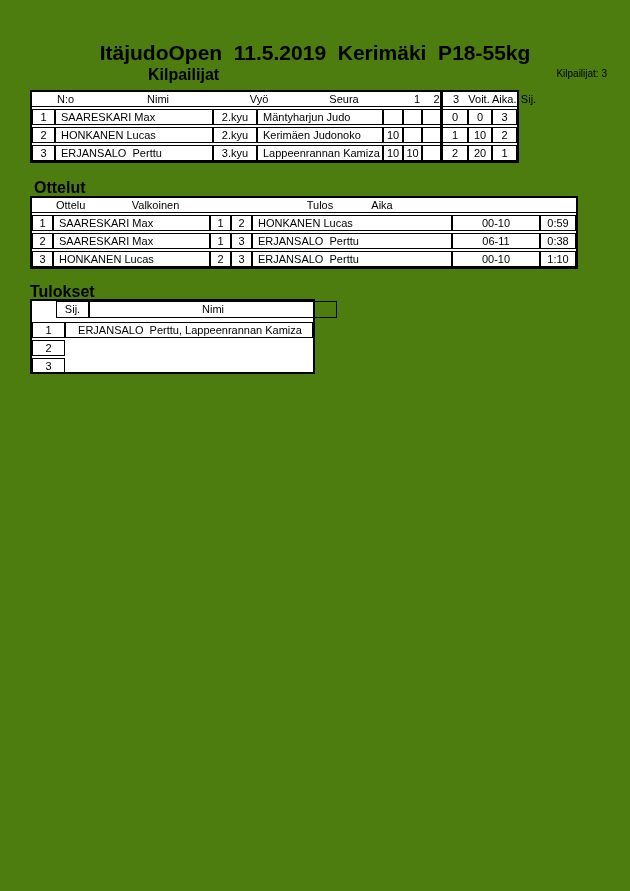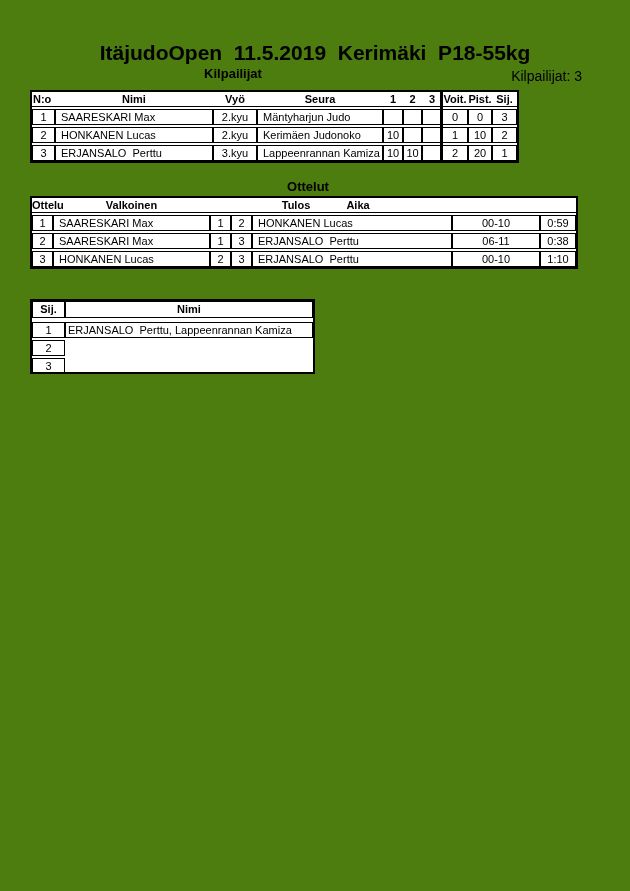--- a/index.html
+++ b/index.html
@@ -12,45 +12,45 @@
     color:#000;
     overflow:hidden;
     margin:0 auto;
   }
   .title {
     position:absolute; top:41px; left:0; width:100%;
     text-align:center; font-size:21px; font-weight:bold;
     white-space:pre; letter-spacing:0px;
   }
   .subtitle {
-    position:absolute; font-size:13px; font-weight:bold;
-    text-align:center; white-space:pre;
+    position:absolute; font-size:16px; font-weight:bold;
+    text-align:left; white-space:pre;
   }
   #st-kilpailijat { left:148px; width:170px; top:66px; }
   #st-ottelut    { left:34px;  width:548px; top:179px; }
   #st-tulokset   { left:30px;  width:285px; top:283px; }
   .count-label {
-    position:absolute; top:68px; right:48px; font-size:14px; white-space:pre;
+    position:absolute; top:68px; right:23px; font-size:10px; white-space:pre;
   }
   .tbl {
     position:absolute;
     border:2px solid #000;
     background:#fff;
   }
   #t1 { left:30px; top:90px;  width:489px; height:73px; }
   #t2 { left:30px; top:196px; width:548px; height:73px; }
   #t3 { left:30px; top:299px; width:285px; height:75px; }
   .row { display:flex; }
   .c {
     flex:none; font-size:11px; line-height:14px;
     text-align:center; white-space:pre; overflow:visible;
   }
   .thead {
     height:15px; border-bottom:1px solid #000;
-    margin-bottom:2px; font-weight:bold;
+    margin-bottom:2px; font-weight:normal;padding-left:24px;
   }
   .thead .c { height:14px; }
   .brow { height:16px; margin-bottom:2px; }
   .brow:last-child { margin-bottom:0; }
   .brow .c { border:1px solid #000; height:16px; }
   
   .vline {
     position:absolute; top:0; bottom:0; left:408px; width:3px;
     background:#000;
   }
@@ -62,21 +62,21 @@
   #t1 .brow .c1, #t1 .brow .c3 { text-align:left; padding-left:5px; }
   #t1 .thead .c0 { text-align:left; padding-left:1px; }
   
   #t2 .c0{width:21px} #t2 .c1{width:157px} #t2 .c2{width:21px}
   #t2 .c3{width:21px} #t2 .c4{width:200px} #t2 .c5{width:88px}
   #t2 .c6{width:36px}
   #t2 .brow .c1, #t2 .brow .c4 { text-align:left; padding-left:5px; }
   #t2 .thead .c0 { text-align:left; padding-left:0px; }
   
   #t3 .c0{width:33px} #t3 .c1{width:248px}
-  #t3 .brow .c1 { text-align:left; padding-left:2px; }
+  #t3 .brow .c1 { text-align:center; padding-left:2px; }
   #t3 .thead { height:19px; border-bottom:none; }
   #t3 .thead .c { border:1px solid #000; height:17px; line-height:15px; }
 </style>
 </head>
 <body>
 
 <div class="page">
 
   <div class="title">ItäjudoOpen  11.5.2019  Kerimäki  P18-55kg</div>
 
@@ -86,21 +86,21 @@
   <div class="tbl" id="t1">
     <div class="row thead">
       <div class="c c0">N:o</div>
       <div class="c c1">Nimi</div>
       <div class="c c2">Vyö</div>
       <div class="c c3">Seura</div>
       <div class="c c4">1</div>
       <div class="c c5">2</div>
       <div class="c c6">3</div>
       <div class="c c7">Voit.</div>
-      <div class="c c8">Pist.</div>
+      <div class="c c8">Aika.</div>
       <div class="c c9">Sij.</div>
     </div>
     <div class="row brow">
       <div class="c c0">1</div>
       <div class="c c1">SAARESKARI Max</div>
       <div class="c c2">2.kyu</div>
       <div class="c c3">Mäntyharjun Judo</div>
       <div class="c c4"></div>
       <div class="c c5"></div>
       <div class="c c6"></div>
@@ -168,20 +168,21 @@
       <div class="c c0">3</div>
       <div class="c c1">HONKANEN Lucas</div>
       <div class="c c2">2</div>
       <div class="c c3">3</div>
       <div class="c c4">ERJANSALO  Perttu</div>
       <div class="c c5">00-10</div>
       <div class="c c6">1:10</div>
     </div>
   </div>
 
+  <div class="subtitle" id="st-tulokset">Tulokset</div>
 
   <div class="tbl" id="t3">
     <div class="row thead">
       <div class="c c0">Sij.</div>
       <div class="c c1">Nimi</div>
     </div>
     <div class="row brow">
       <div class="c c0">1</div>
       <div class="c c1">ERJANSALO  Perttu, Lappeenrannan Kamiza</div>
     </div>

